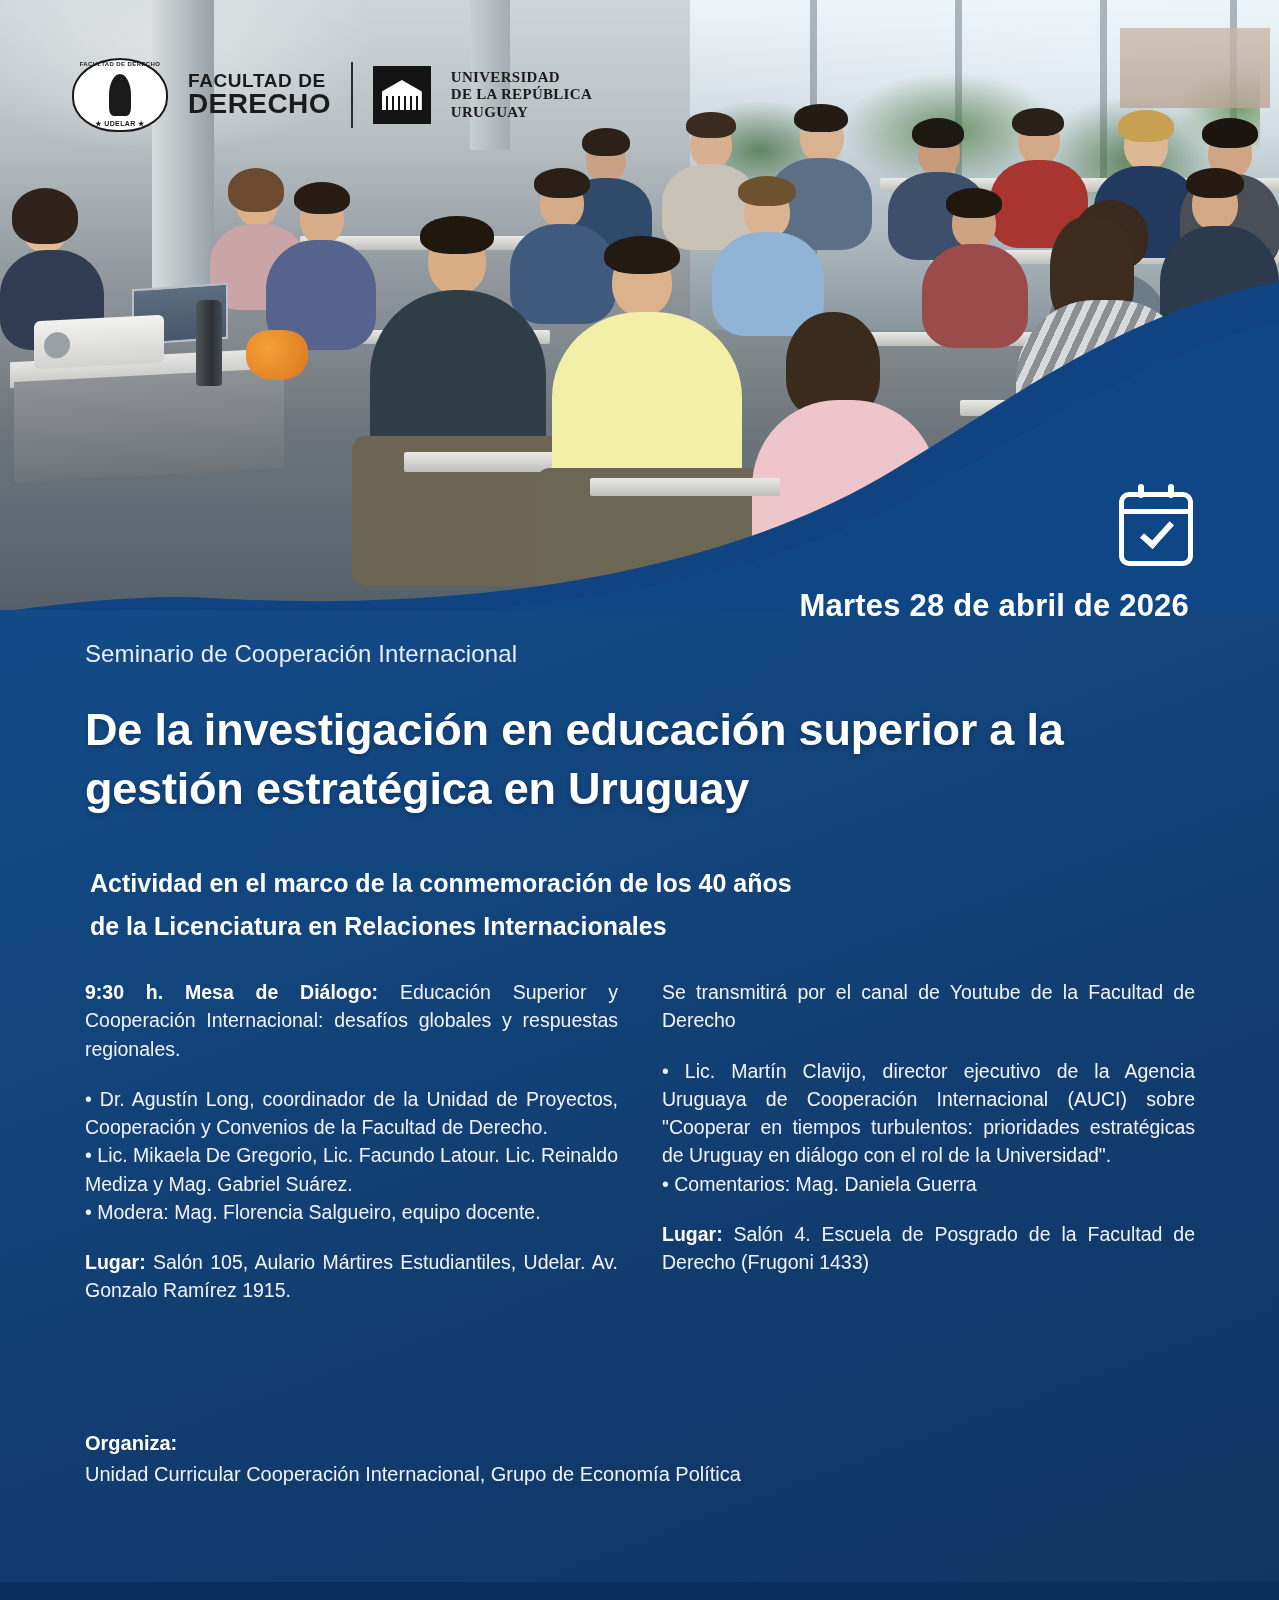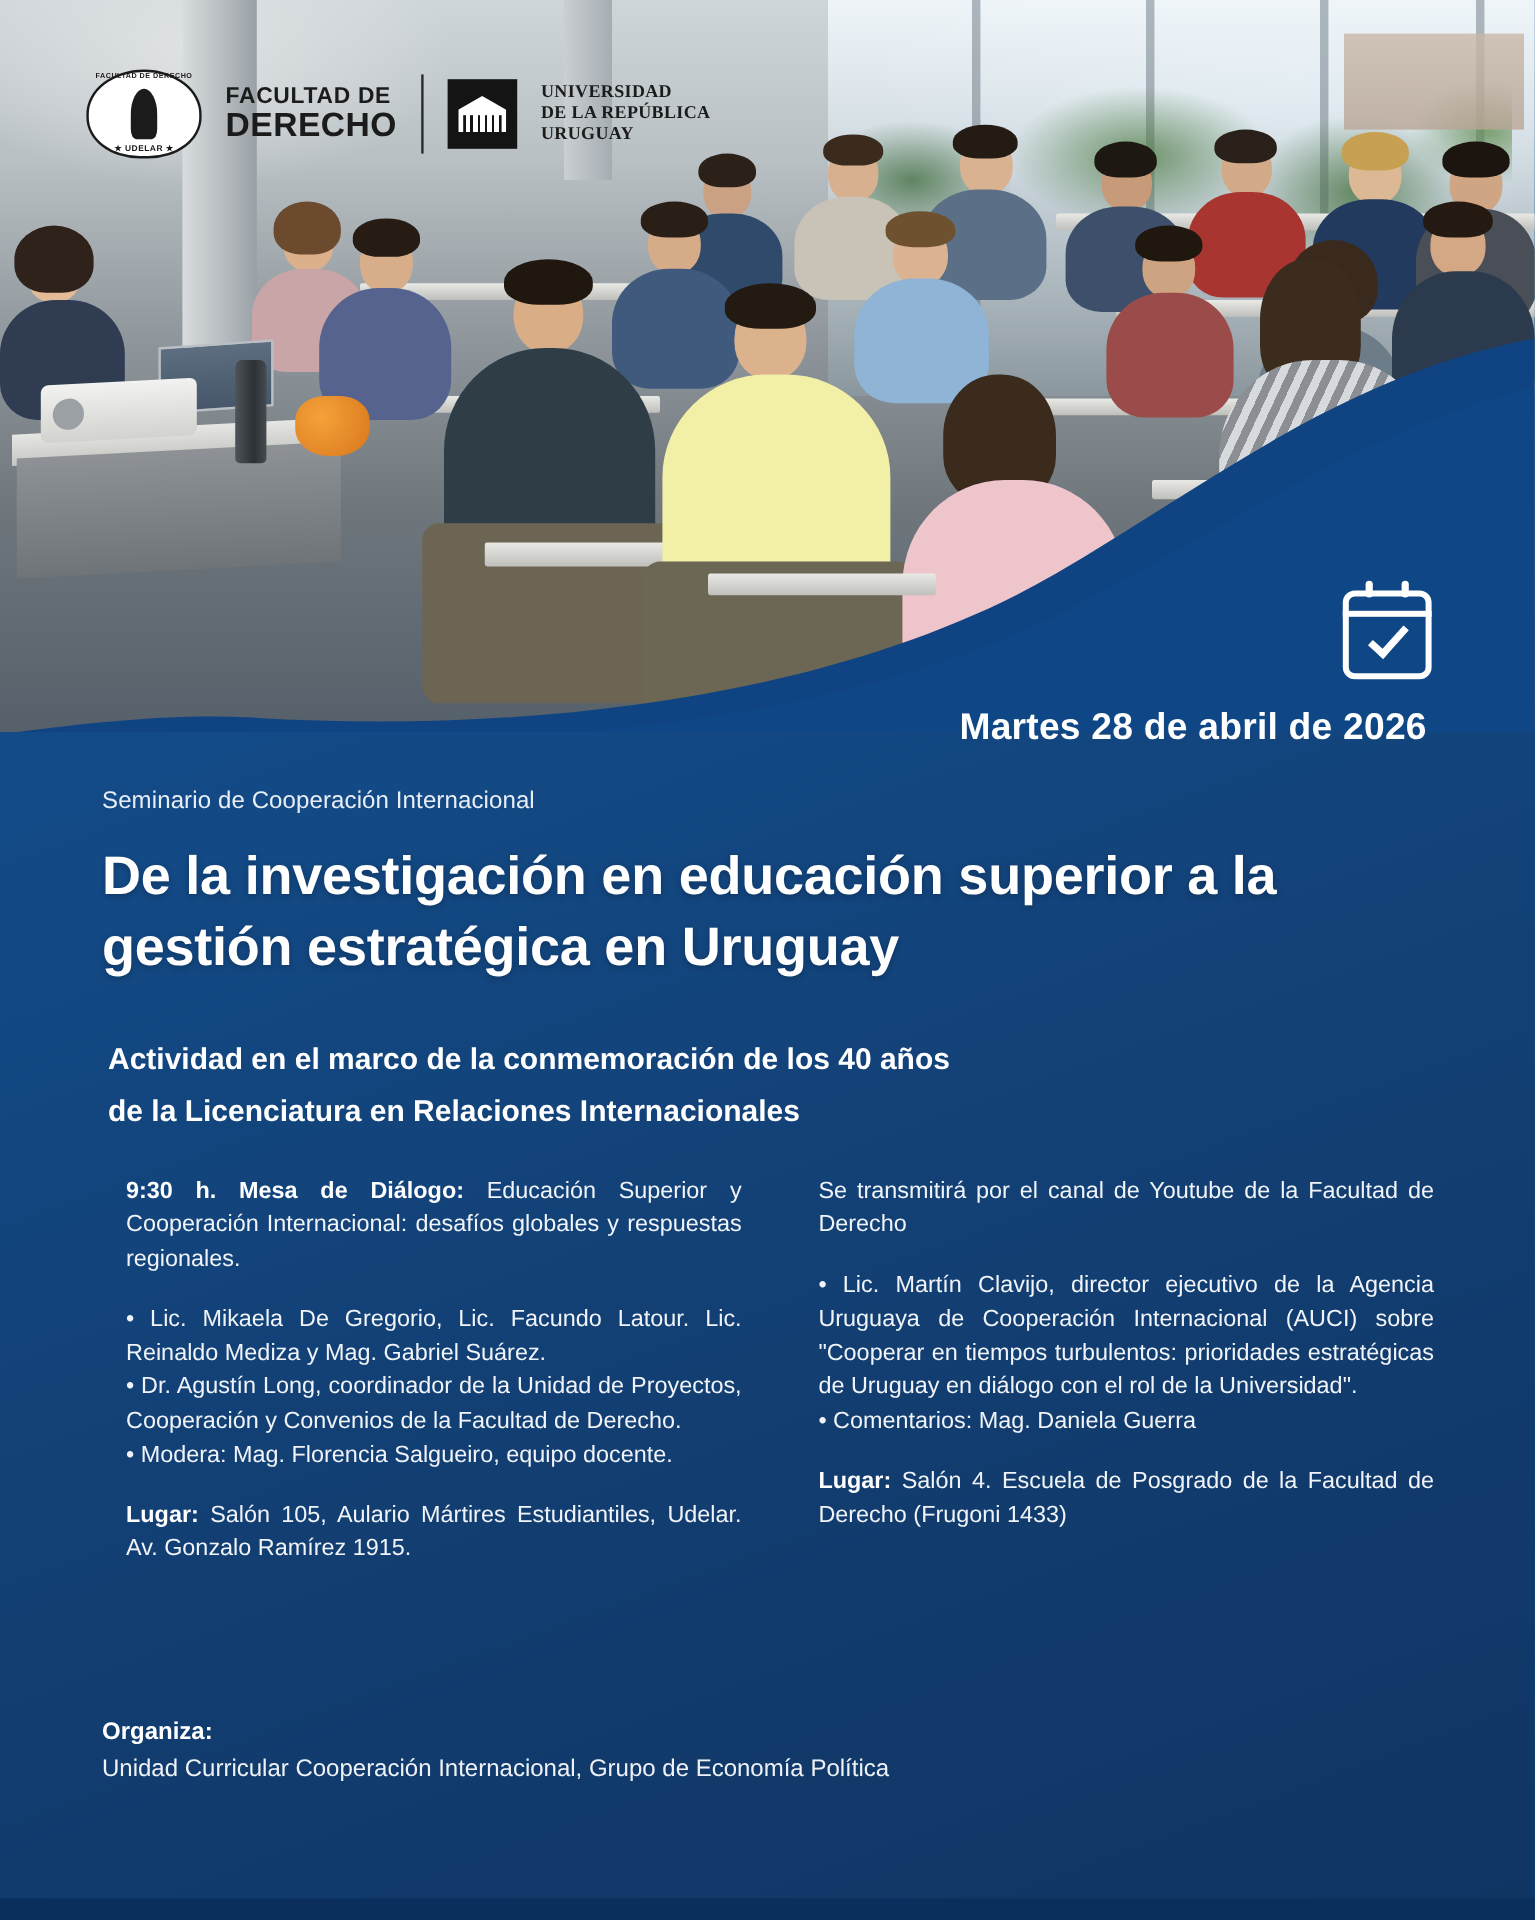--- a/index.html
+++ b/index.html
@@ -271,23 +271,23 @@
   
   .content {
     position: absolute;
     left: 0; top: 0;
     width: 1279px; height: 1600px;
     z-index: 7;
   }
 
   .kicker {
     position: absolute;
-    left: 85px; top: 656px;
+    left: 85px; top: 640px;
     color: #e8eef6;
-    font-size: 20px;
+    font-size: 24px;
     letter-spacing: .1px;
   }
 
   .title {
     position: absolute;
     left: 85px; top: 700px;
     width: 1120px;
     color: #ffffff;
     font-size: 45px;
     font-weight: bold;
@@ -307,21 +307,21 @@
   }
 
   .cols {
     position: absolute;
     left: 85px; top: 978px;
     width: 1110px;
     display: flex;
     gap: 44px;
     color: #f0f4f9;
   }
-  .col { width: 533px; font-size: 19.5px; line-height: 1.45; margin-left: 20px; }
+  .col { width: 533px; font-size: 19.5px; line-height: 1.45; }
   .col p { margin-bottom: 0; text-align: justify; }
   .col .gap { height: 22px; }
   .col b, .col strong { font-weight: bold; color: #ffffff; }
 
   .organiza {
     position: absolute;
     left: 85px; top: 1432px;
     color: #ffffff;
   }
   .organiza .o-title { font-size: 20px; font-weight: bold; margin-bottom: 8px; }
@@ -499,22 +499,22 @@
       <div>de la Licenciatura en Relaciones Internacionales</div>
     </div>
 
     <div class="cols">
 
       <div class="col">
         <p>
           <b>9:30 h. Mesa de Diálogo:</b><span> Educación Superior y Cooperación Internacional: desafíos globales y respuestas regionales.</span>
         </p>
         <div class="gap"></div>
+        <p>• Dr. Agustín Long, coordinador de la Unidad de Proyectos, Cooperación y Convenios de la Facultad de Derecho.</p>
         <p>• Lic. Mikaela De Gregorio, Lic. Facundo Latour. Lic. Reinaldo Mediza y Mag. Gabriel Suárez.</p>
-        <p>• Dr. Agustín Long, coordinador de la Unidad de Proyectos, Cooperación y Convenios de la Facultad de Derecho.</p>
         <p>• Modera: Mag. Florencia Salgueiro, equipo docente.</p>
         <div class="gap"></div>
         <p>
           <b>Lugar:</b><span> Salón 105, Aulario Mártires Estudiantiles, Udelar. Av. Gonzalo Ramírez 1915.</span>
         </p>
       </div>
 
       <div class="col">
         <p>Se transmitirá por el canal de Youtube de la Facultad de Derecho</p>
         <div class="gap"></div>

